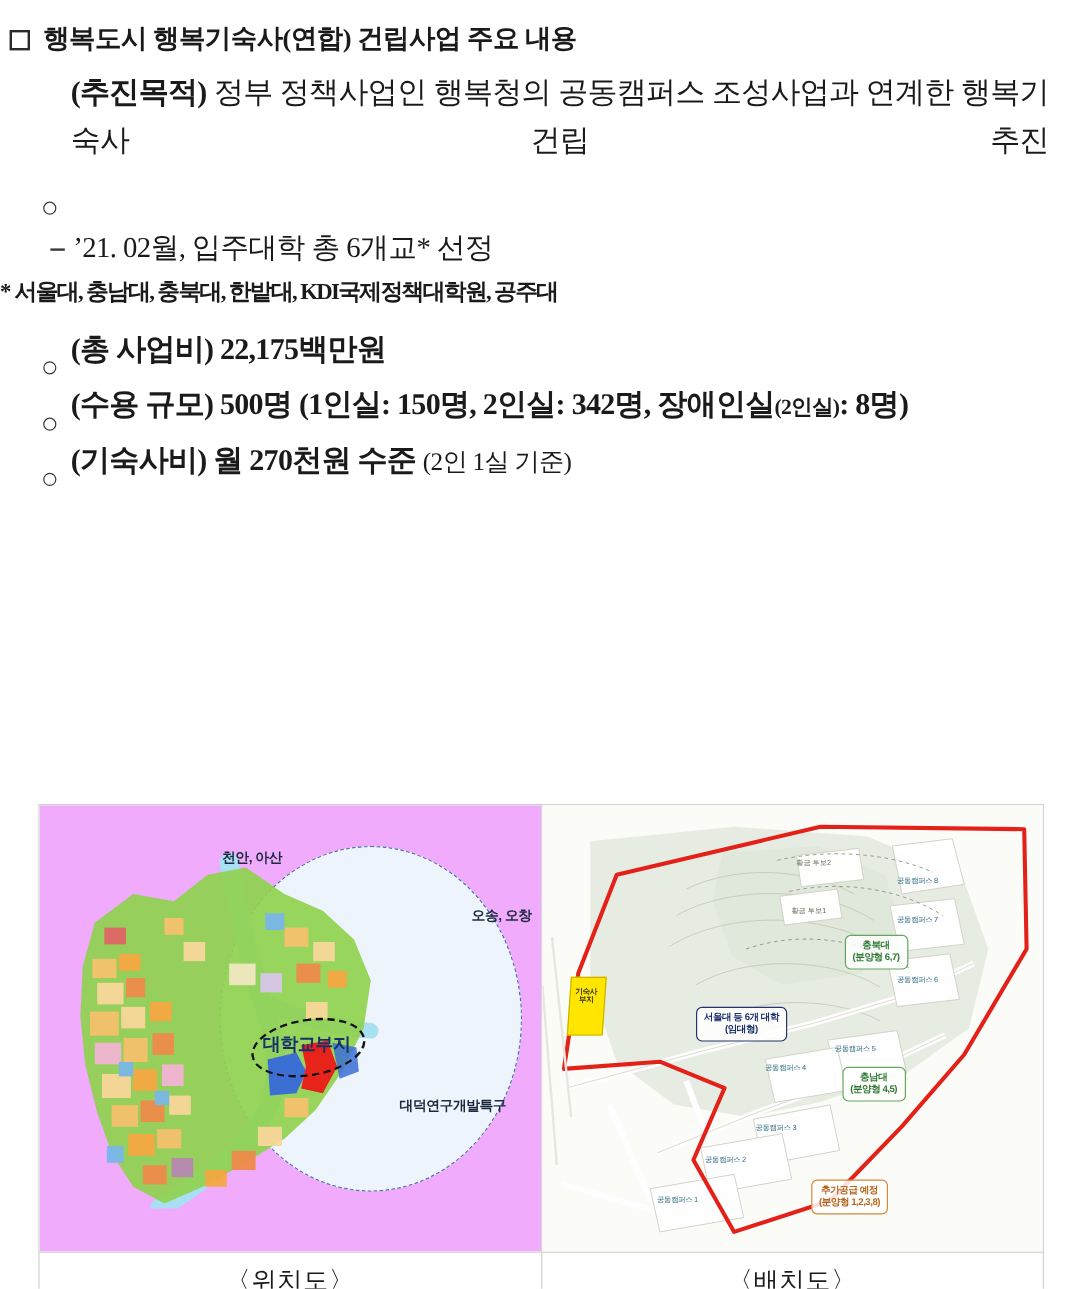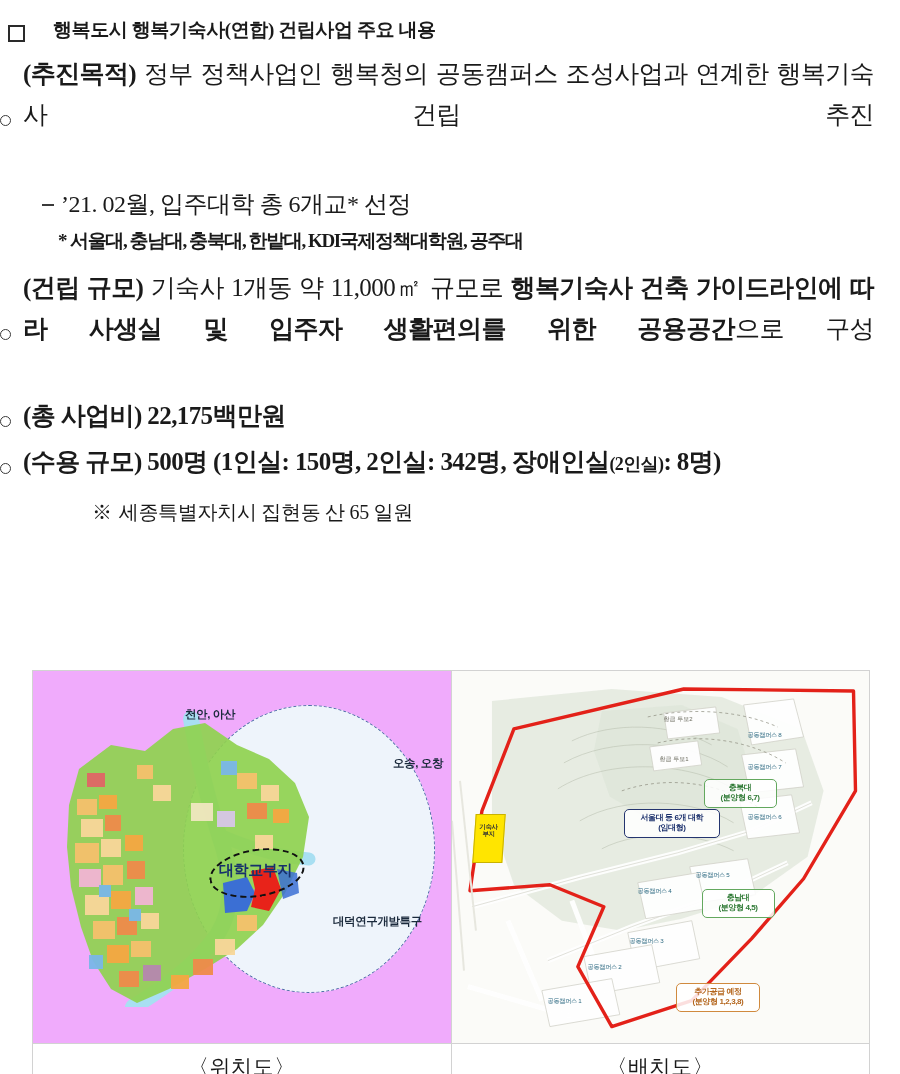--- a/index.html
+++ b/index.html
@@ -22,23 +22,23 @@
     width: 900px;
     height: 1074px;
     padding: 0;
     box-sizing: border-box;
   }
 
   
   .doc-title {
     display: flex;
     align-items: flex-start;
-    gap: 28px;
+    gap: 11px;
     margin: 18px 0 0 8px;
-    font-size: 19px;
+    font-size: 22px;
     font-weight: bold;
     letter-spacing: -0.4px;
     line-height: 1.25;
   }
   .sq-bullet {
     display: inline-block;
     width: 17px;
     height: 17px;
     border: 2px solid #2a2a2a;
     box-sizing: border-box;
@@ -46,23 +46,23 @@
     flex: none;
   }
 
   
   .bullets {
     margin: 12px 0 0 0;
     padding: 0;
   }
   .b-item {
     display: flex;
-    align-items: center;
+    align-items: flex-end;
     margin: 0 0 6px 0;
-    padding: 0 26px 0 0;
+    padding: 0 26px 0 36px;
   }
   .circ-bullet {
     flex: none;
     width: 11px;
     height: 11px;
     border: 1.6px solid #3a3a3a;
     border-radius: 50%;
     box-sizing: border-box;
     margin: 12px 12px 0 0;
   }
@@ -99,21 +99,20 @@
   }
   .d-text {
     font-size: 24px;
     line-height: 1.5;
     letter-spacing: -0.5px;
   }
 
   
   .f-item {
     margin: 6px 0 14px 0;
-    padding-left: 58px;
     font-size: 19px;
     font-weight: bold;
     letter-spacing: -1.4px;
     line-height: 1.4;
   }
   .f-item .star { margin-right: 4px; }
 
   
   .note {
     margin: 16px 0 0 0;
@@ -206,26 +205,26 @@
     letter-spacing: -0.4px;
   }
   .mr-box {
     position: absolute;
     font-family: "Liberation Sans", sans-serif;
     font-size: 8px;
     font-weight: bold;
     line-height: 1.3;
     letter-spacing: -0.4px;
     text-align: center;
-    padding: 3px 16px;
+    padding: 3px 6px;
     border-radius: 5px;
     background: rgba(255,255,255,0.86);
     white-space: nowrap;
   }
-  .box-main   { left: 128px; top: 138px; color: #1a2f6b; border: 1.3px solid #24356f; margin-left: 44px; }
+  .box-main   { left: 128px; top: 168px; color: #1a2f6b; border: 1.3px solid #24356f; }
   .box-green1 { left: 252px; top: 108px; color: #2f7a35; border: 1.3px solid #63a85e; }
   .box-green2 { left: 250px; top: 218px; color: #2f7a35; border: 1.3px solid #63a85e; }
   .box-orange { left: 224px; top: 312px; color: #b4661d; border: 1.3px solid #d08a3e; }
   .mr-mini {
     position: absolute;
     font-family: "Liberation Sans", sans-serif;
     font-size: 6.2px;
     color: #2e6a82;
     letter-spacing: -0.3px;
     text-align: center;
@@ -264,50 +263,47 @@
       <span class="dash"></span>
       <div class="d-text">
         <span>’21. 02월, 입주대학 총 6개교</span><span>*</span><span> 선정</span>
       </div>
     </div>
 
     <div class="f-item">
       <span class="star">*</span><span>서울대, 충남대, 충북대, 한밭대, KDI국제정책대학원, 공주대</span>
     </div>
 
-    <div class="b-item">
-      <span class="circ-bullet"></span>
-      <div class="b-text just">
-        <span class="hl">(건립 규모)</span>
-        <span>기숙사 1개동 약 11,000㎡ 규모로</span>
-        <span class="hl">행복기숙사 건축 가이드라인에 따라 사생실 및 입주자 생활편의를 위한 공용공간</span><span>으로 구성</span>
-      </div>
-    </div>
 
     <div class="b-item">
       <span class="circ-bullet"></span>
       <div class="b-text">
         <span class="hl">(총 사업비)</span>
         <span class="hl">22,175백만원</span>
       </div>
     </div>
 
     <div class="b-item">
       <span class="circ-bullet"></span>
       <div class="b-text">
         <span class="hl">(수용 규모)</span>
         <span class="hl">500명 (1인실: 150명, 2인실: 342명, 장애인실</span><span class="hl sm2">(2인실)</span><span class="hl">: 8명)</span>
       </div>
     </div>
 
-
-
-    <div class="note">
-      <span class="mark">※</span><span>세종특별자치시 집현동 산 65 일원</span>
-    </div>
+    <div class="b-item">
+      <span class="circ-bullet"></span>
+      <div class="b-text">
+        <span class="hl">(기숙사비)</span>
+        <span class="hl">월 270천원 수준</span>
+        <span class="sm">(2인 1실 기준)</span>
+      </div>
+    </div>
+
+
 
   </div>
 
   <table class="fig-table">
     <tbody>
         <tr>
 
       <td class="fig-cell">
         <div class="map-wrap map-left">
 

